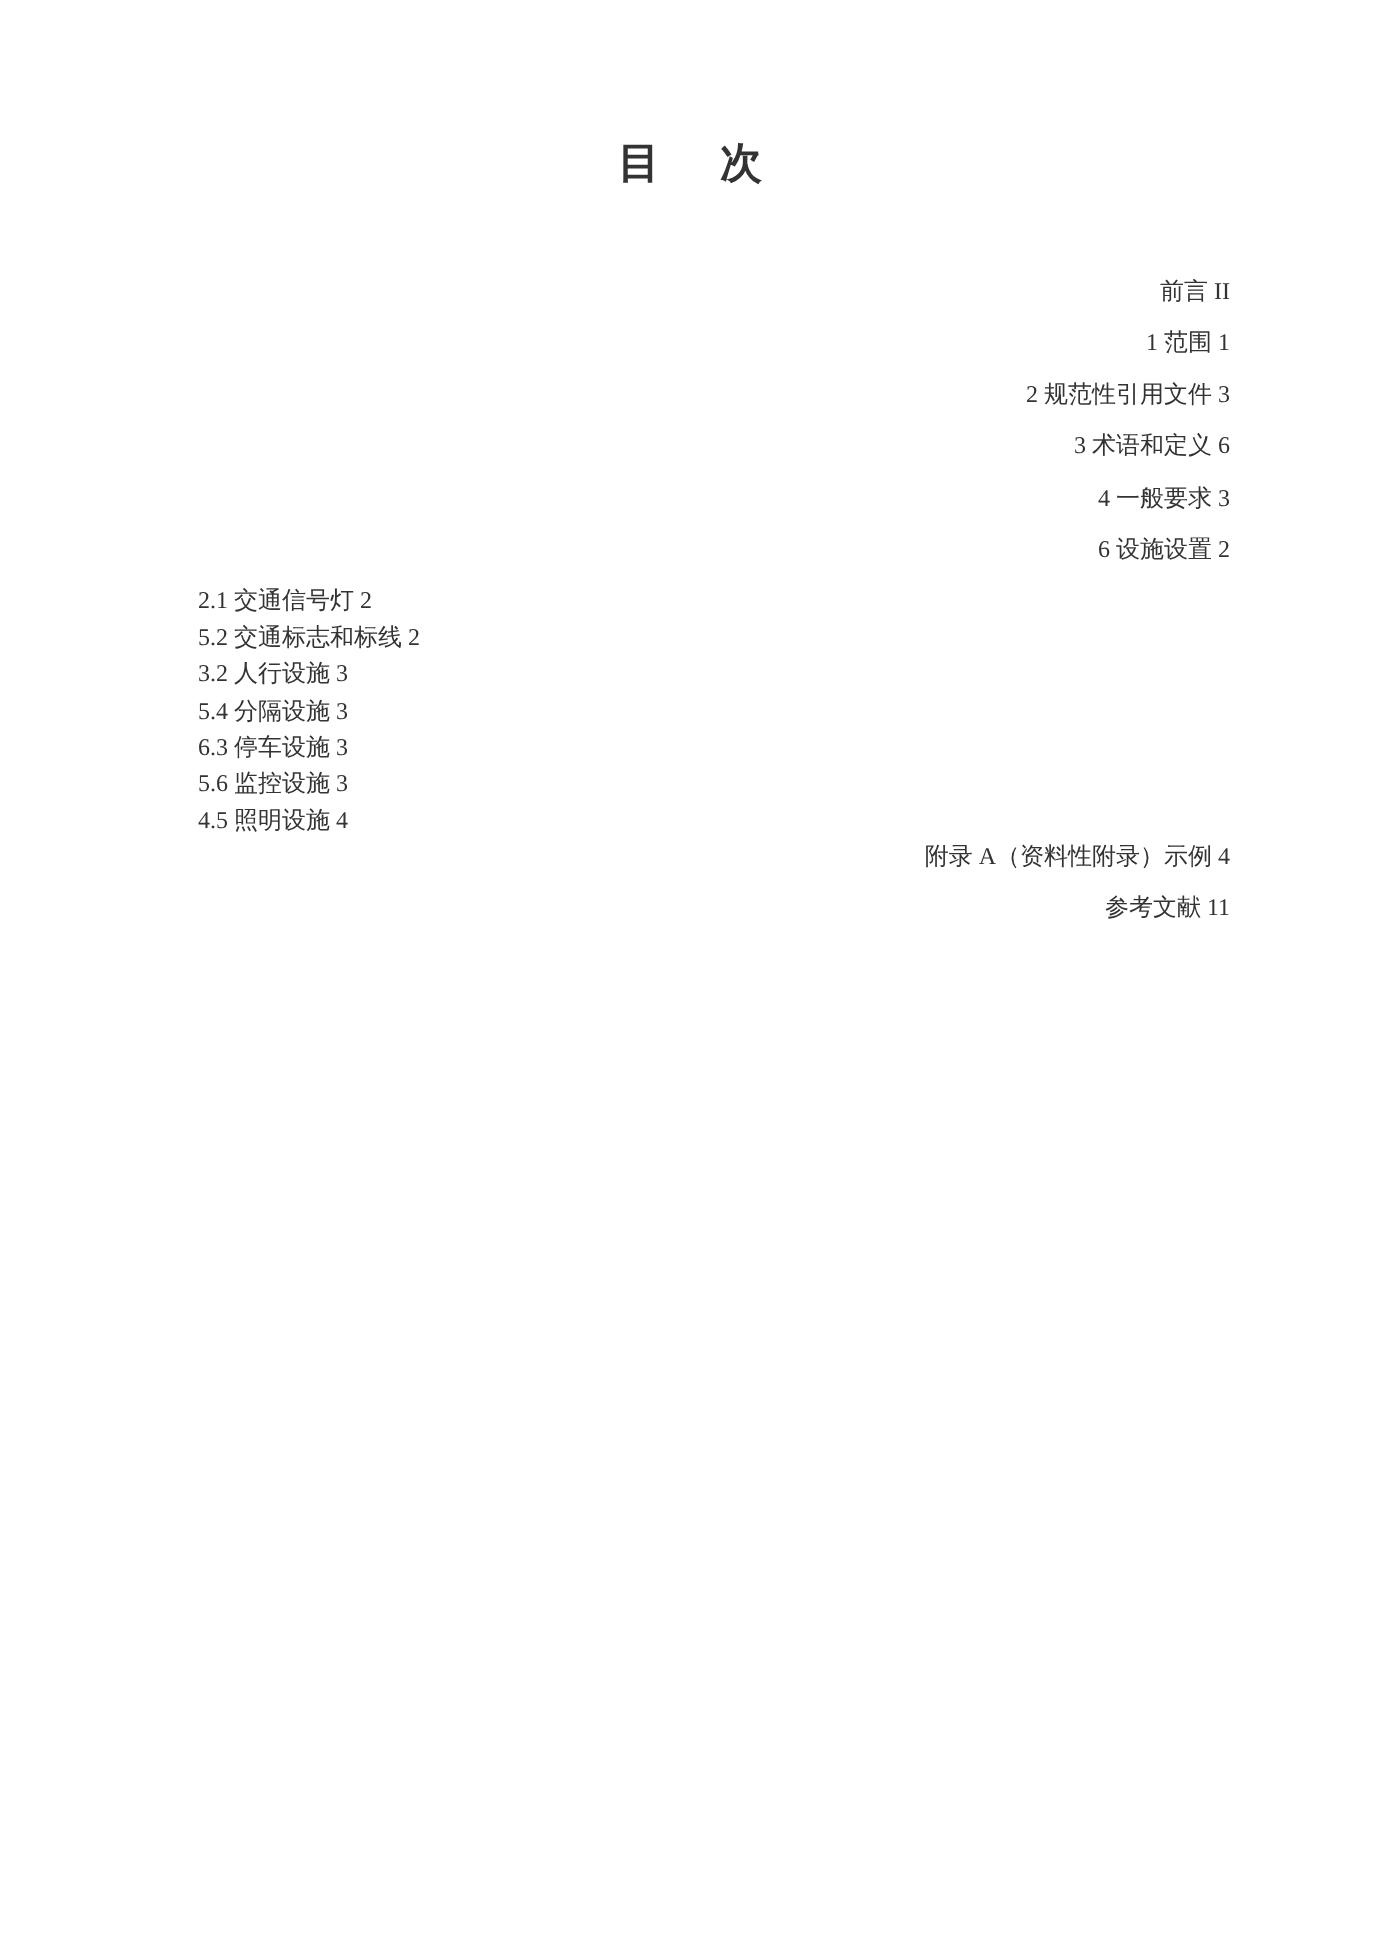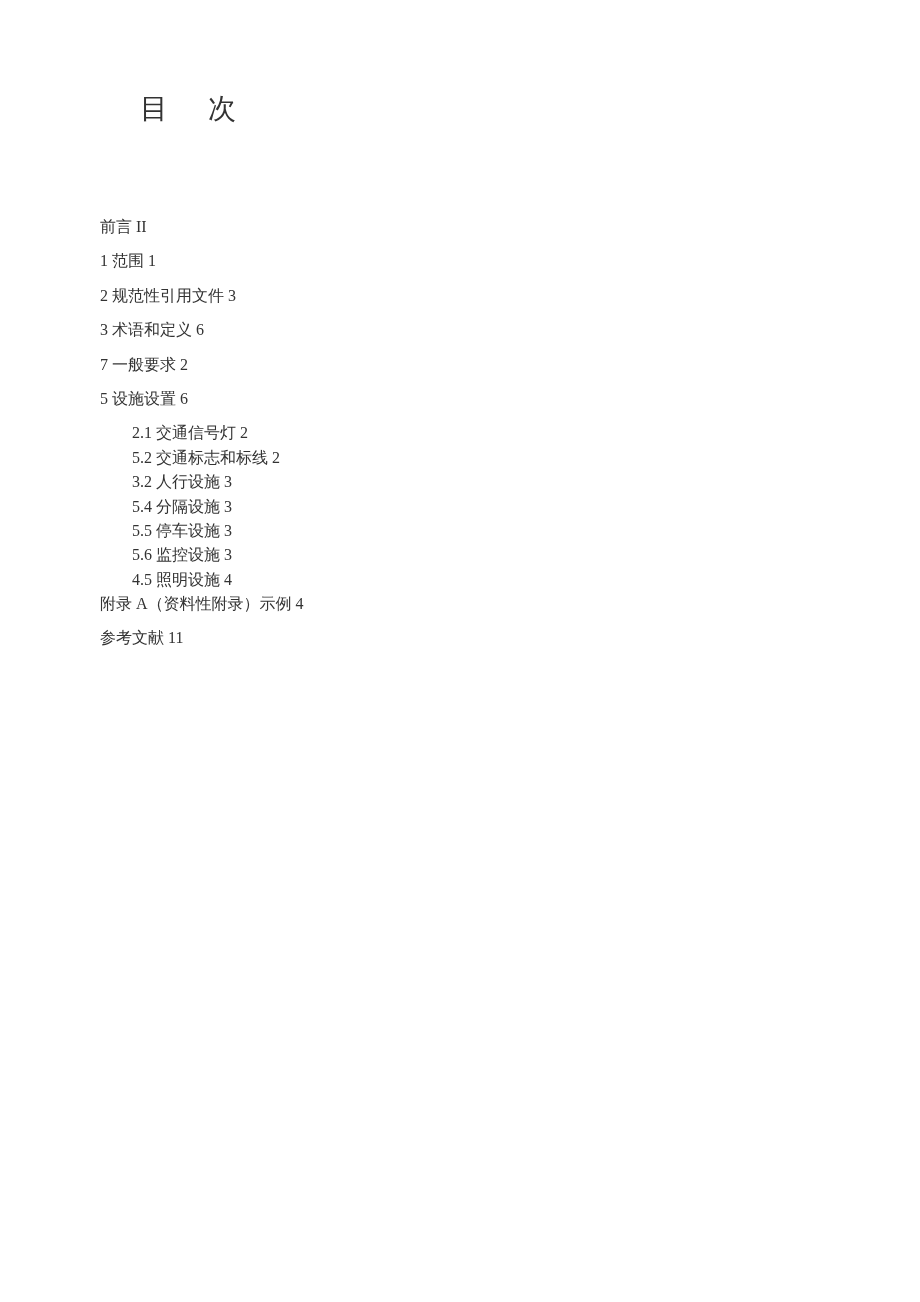--- a/index.html
+++ b/index.html
@@ -9,52 +9,53 @@
     }
     body {
       width: 920px;
       height: 1302px;
       background: #ffffff;
       font-family: "SimSun", "宋体", serif;
       color: #333333;
       padding: 90px 100px;
     }
     .title {
-      text-align: left;
+      text-align: center;
       font-size: 28px;
-      font-weight: normal;
-      margin-bottom: 88px;
+      font-weight: bold;
+      margin-bottom: 56px;
       letter-spacing: 40px;
       padding-left: 40px;
     }
     .toc-line {
       font-size: 16px;
       line-height: 1.4;
       margin-bottom: 10px;
     }
     .toc-main {
       margin-bottom: 12px;
+      text-align: right;
     }
     .toc-sub {
       padding-left: 32px;
       margin-bottom: 2px;
     }
   </style>
 </head>
 <body>
 
 <div class="title">目次</div>
 
 <div class="toc-line toc-main">前言 II</div>
 <div class="toc-line toc-main">1 范围 1</div>
 <div class="toc-line toc-main">2 规范性引用文件 3</div>
 <div class="toc-line toc-main">3 术语和定义 6</div>
-<div class="toc-line toc-main">7 一般要求 2</div>
-<div class="toc-line toc-main">5 设施设置 6</div>
+<div class="toc-line toc-main">4 一般要求 3</div>
+<div class="toc-line toc-main">6 设施设置 2</div>
 <div class="toc-line toc-sub">2.1 交通信号灯 2</div>
 <div class="toc-line toc-sub">5.2 交通标志和标线 2</div>
 <div class="toc-line toc-sub">3.2 人行设施 3</div>
 <div class="toc-line toc-sub">5.4 分隔设施 3</div>
-<div class="toc-line toc-sub">5.5 停车设施 3</div>
+<div class="toc-line toc-sub">6.3 停车设施 3</div>
 <div class="toc-line toc-sub">5.6 监控设施 3</div>
 <div class="toc-line toc-sub">4.5 照明设施 4</div>
 <div class="toc-line toc-main">附录 A（资料性附录）示例 4</div>
 <div class="toc-line toc-main">参考文献 11</div>
 
 </body></html>

